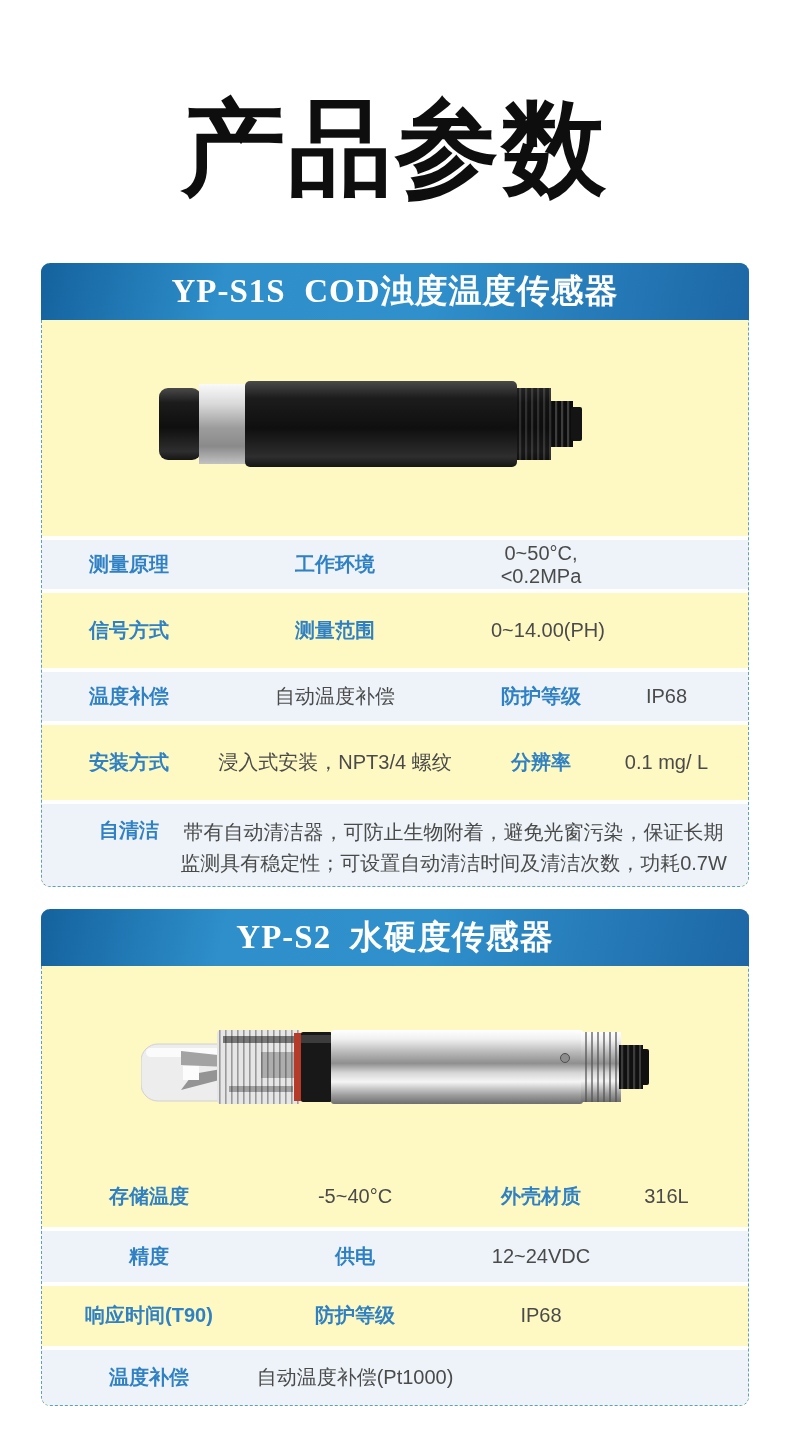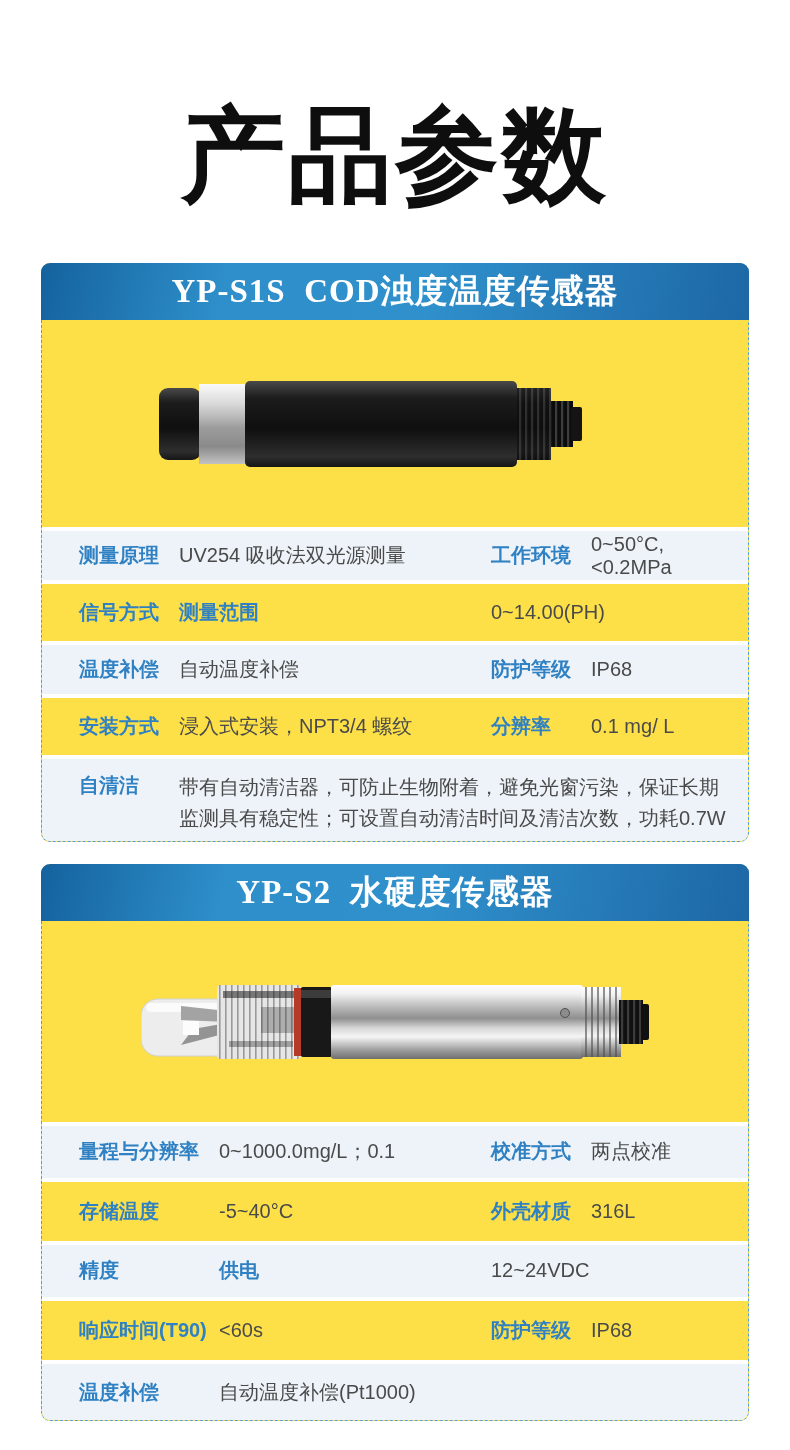--- a/index.html
+++ b/index.html
@@ -2,46 +2,46 @@
 <html><head>
 <meta charset="utf-8">
 <style>
   html,body{margin:0;padding:0;}
   body{
     width:790px;height:1450px;background:#ffffff;overflow:hidden;
     font-family:"Liberation Sans","DejaVu Sans",sans-serif;
   }
   .page-title{
     margin:86px auto 0;width:702px;text-align:center;
-    font-family:Liberation Serif, serif;
+    font-family:Liberation Mono, monospace;
     font-weight:900;font-size:104px;line-height:140px;letter-spacing:3px;color:#0e0e0e;
   }
   .card{
     width:708px;margin:0 auto;border:1px dashed #55a0d4;border-radius:9px;
-    background:#fde047;box-sizing:border-box;
+    background:#fef9c3;box-sizing:border-box;text-align:center;
   }
   .card-1{margin-top:37px;}
   .card-2{margin-top:22px;}
   .card-header{
     height:57px;margin:-1px -1px 0;border-radius:9px 9px 0 0;
     background:linear-gradient(102deg,#14629e 0%,#2e8fca 26%,#2f90cb 55%,#1d67a6 100%);
     color:#ffffff;display:flex;align-items:center;justify-content:center;
     font-family:"Liberation Serif","DejaVu Serif",serif;
     font-weight:700;font-size:33px;white-space:pre;letter-spacing:1px;
   }
   .product-figure{display:flex;align-items:center;justify-content:center;}
   .card-1 .product-figure{height:207px;}
   .card-2 .product-figure{height:201px;}
   .card-1 .product-figure svg{transform:translateX(-24px);}
   .spec-table{width:100%;}
   .row{
     display:grid;align-items:center;box-sizing:border-box;
     padding-left:37px;padding-right:6px;min-height:57px;
   }
-  .card-1 .row{grid-template-columns:100px 312px 100px 1fr;}
+  .card-1 .row{grid-template-columns:100px 312px 100px 1fr;margin-top:9px;}
   .card-2 .row{grid-template-columns:140px 272px 100px 1fr;min-height:59.6px;}
   .row.shade{background:#edf3f9;border-top:4px solid #fff;border-bottom:4px solid #fff;}
   .spec-table .row:last-child{border-bottom:none;border-radius:0 0 8px 8px;}
   .lbl{color:#2f81c3;font-weight:700;font-size:20px;}
   .val{color:#4a4a4a;font-size:20px;}
   .row-tall{align-items:flex-start;padding-top:13px;min-height:86px;}
   .row-tall .val-wide{grid-column:2 / 5;line-height:1.55;padding-right:14px;}
 </style>
 </head>
 <body>
@@ -79,21 +79,20 @@
       <rect x="358" y="7" width="34" height="72" fill="url(#s1thread)"></rect>
       <rect x="358" y="7" width="34" height="72" fill="url(#s1body)" opacity="0.35"></rect>
       <rect x="392" y="20" width="22" height="46" fill="url(#s1thread)"></rect>
       <rect x="412" y="26" width="11" height="34" rx="2" fill="#141414"></rect>
     </svg>
   </div>
 
   <div class="spec-table">
     <div class="row shade">
       <span class="lbl">测量原理</span>
-      <span class="val">UV254 吸收法双光源测量</span>
       <span class="lbl">工作环境</span>
       <span class="val">0~50°C,&lt;0.2MPa</span>
     </div>
     <div class="row">
       <span class="lbl">信号方式</span>
       <span class="lbl">测量范围</span>
       <span class="val">0~14.00(PH)</span>
     </div>
     <div class="row shade">
       <span class="lbl">温度补偿</span>
@@ -166,40 +165,33 @@
 
       <rect x="440" y="2" width="40" height="70" fill="url(#s2steel)"></rect>
       <rect x="440" y="2" width="40" height="70" fill="url(#s2thread)"></rect>
 
       <rect x="478" y="15" width="24" height="44" fill="url(#s2threadDark)"></rect>
       <rect x="500" y="19" width="8" height="36" rx="2" fill="#101010"></rect>
     </svg>
   </div>
 
   <div class="spec-table">
-    <div class="row shade">
-      <span class="lbl">量程与分辨率</span>
-      <span class="val">0~1000.0mg/L；0.1</span>
-      <span class="lbl">校准方式</span>
-      <span class="val">两点校准</span>
-    </div>
     <div class="row">
       <span class="lbl">存储温度</span>
       <span class="val">-5~40°C</span>
       <span class="lbl">外壳材质</span>
       <span class="val">316L</span>
     </div>
     <div class="row shade">
       <span class="lbl">精度</span>
       <span class="lbl">供电</span>
       <span class="val">12~24VDC</span>
     </div>
     <div class="row">
       <span class="lbl">响应时间(T90)</span>
-      <span class="val">&lt;60s</span>
       <span class="lbl">防护等级</span>
       <span class="val">IP68</span>
     </div>
     <div class="row shade">
       <span class="lbl">温度补偿</span>
       <span class="val">自动温度补偿(Pt1000)</span>
       <span class="lbl"></span>
       <span class="val"></span>
     </div>
   </div>

